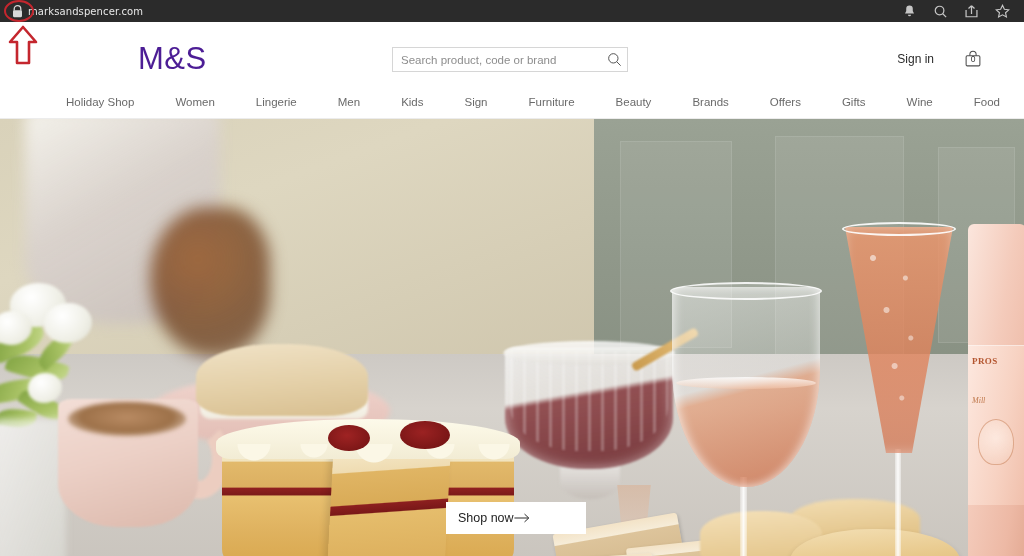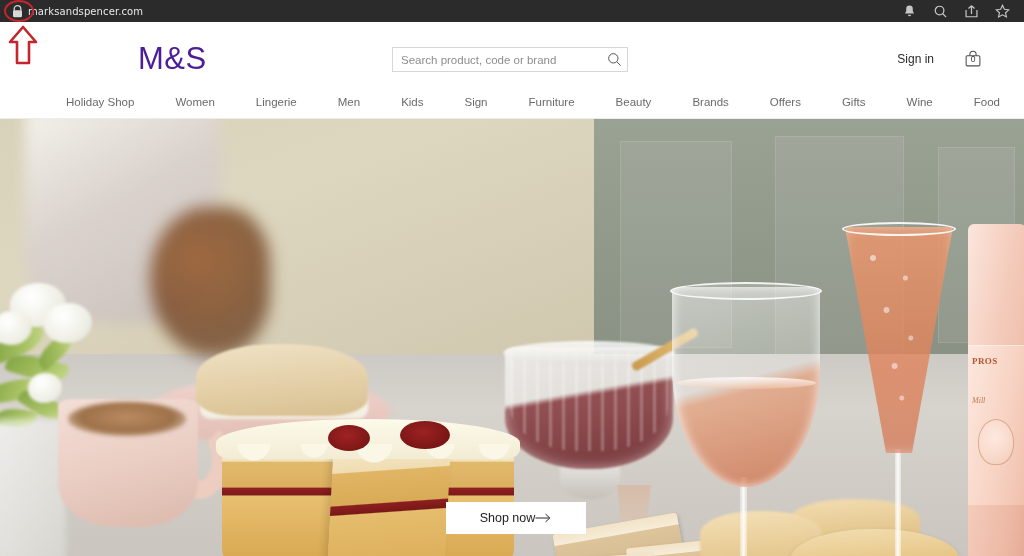--- a/index.html
+++ b/index.html
@@ -396,21 +396,21 @@
 
   
   .hero-title{
     position:absolute; left:0; right:0; top:305px;
     text-align:center; color:#fff;
     font-size:35px; font-weight:700; letter-spacing:-.2px;
     text-shadow:0 1px 5px rgba(60,40,30,.45);
   }
   .shop-now{
     position:absolute; left:446px; top:383px; width:140px; height:32px;
-    background:#fff; display:flex; align-items:center; justify-content:center;
+    background:#fff; display:flex; align-items:center; justify-content:flex-start;
     padding:0 12px; cursor:pointer;
   }
   .shop-now-label{ font-size:12.5px; color:#1d1d1d; font-weight:400; }
 </style>
 </head>
 <body>
 
 <div class="browser-bar">
   <span class="lock-wrap">
     <svg class="lock-icon" width="11" height="13" viewBox="0 0 11 13" aria-hidden="true">

